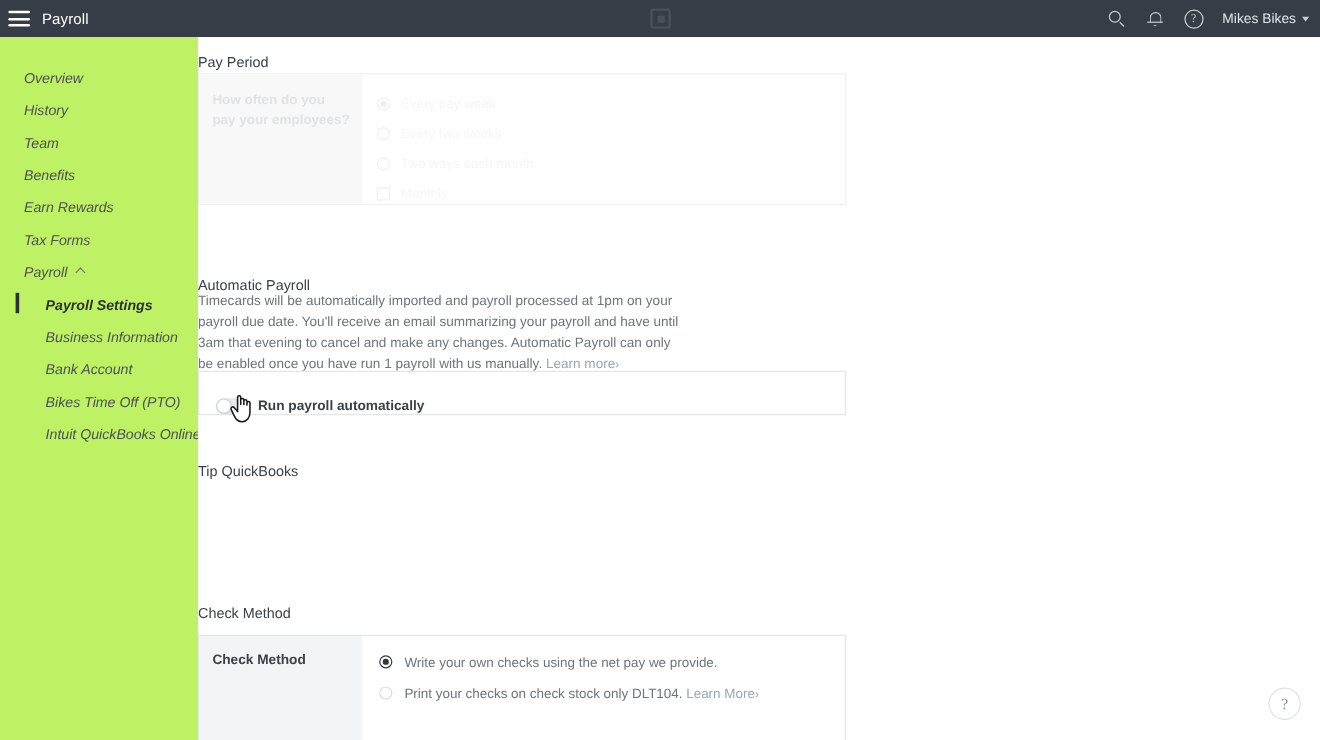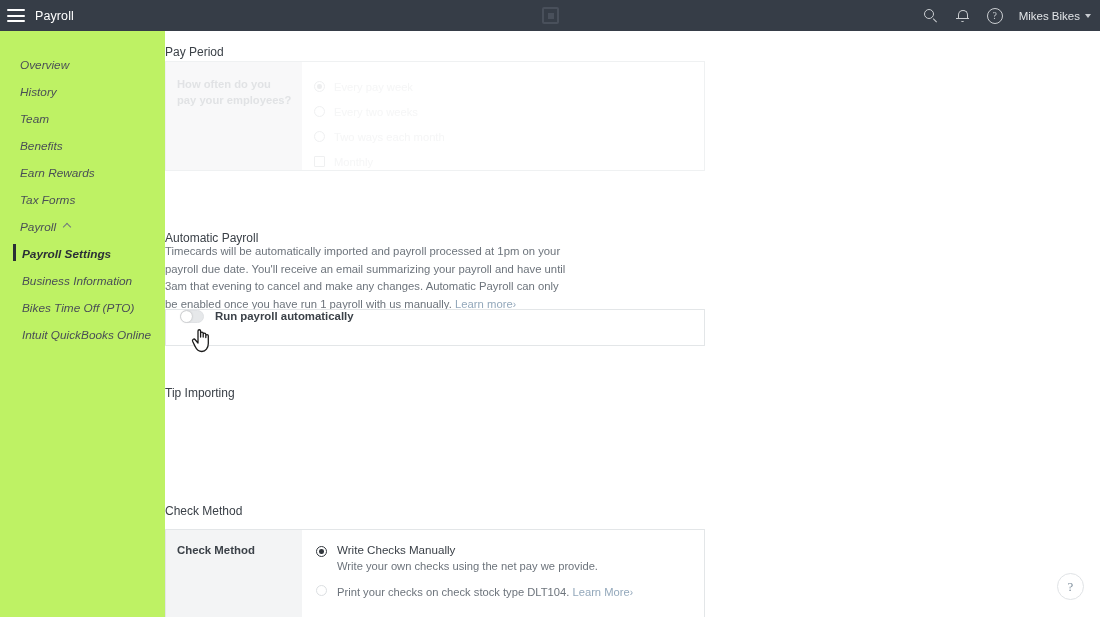--- a/index.html
+++ b/index.html
@@ -88,21 +88,21 @@
   .sidebar {
     position: absolute; top: 31px; left: 0; width: 165px; height: 586px;
     background: #bef264; padding-top: 20px; font-style: italic;
   }
   .nav-item {
     position: relative;
     font-size: 11.8px; color: #4a4f56;
     padding: 6.5px 0 6.5px 20px;
     cursor: pointer; white-space: nowrap;
   }
-  .nav-item.sub { padding-left: 22px; }
+  .nav-item.sub { padding-left: 38px; }
   .nav-item.active { font-weight: bold; color: #2b2f36; }
   .nav-item.active::before {
     content: ""; position: absolute; left: 13px; top: 4px;
     width: 2.5px; height: 17px; background: #2b2f36;
   }
   .nav-item .chev-up {
     display: inline-block; margin-left: 5px;
     width: 6px; height: 6px;
     border-left: 1.2px solid #70767e; border-top: 1.2px solid #70767e;
     transform: rotate(45deg); vertical-align: 1px;
@@ -150,21 +150,21 @@
   #auto-title { position: absolute; left: 0; top: 172px; margin-top: 28px; }
   #auto-desc {
     position: absolute; left: 0; top: 212px; width: 408px;
     font-size: 11.3px; line-height: 17.5px; color: #6d747c;
   }
   .lnk { color: #93a8bb; text-decoration: none; cursor: pointer; }
   .lnk .arr { font-size: 10px; }
 
   #auto-card {
     position: absolute; left: 0; top: 278px; width: 540px; height: 37px;
-    display: flex; align-items: flex-start; padding-left: 14px;
+    display: flex; align-items: flex-end; padding-left: 14px;
   }
   .toggle {
     width: 24px; height: 13px; border-radius: 7px;
     background: #e6e8ea; position: relative; flex: none; cursor: pointer;
     border: 1px solid #e0e2e5;
   }
   .toggle .knob {
     position: absolute; left: 0px; top: 0px;
     width: 11px; height: 11px; border-radius: 50%; background: #ffffff;
     box-shadow: 0 0 2px rgba(0,0,0,.30);
@@ -277,20 +277,23 @@
   </div>
   <div class="nav-item">
     <span>Payroll</span>
     <span class="chev-up"></span>
   </div>
   <div class="nav-item sub active">
     <span>Payroll Settings</span>
   </div>
   <div class="nav-item sub">
     <span>Business Information</span>
+  </div>
+  <div class="nav-item sub">
+    <span>Bank Account</span>
   </div>
   <div class="nav-item sub">
     <span>Bikes Time Off (PTO)</span>
   </div>
   <div class="nav-item sub">
     <span>Intuit QuickBooks Online</span>
   </div>
 </nav>
 
 <main class="main">
@@ -339,44 +342,43 @@
 
   <svg id="hand-cursor" viewBox="0 0 26 32">
     <path d="M8 22 L8 10 C8 8.3 10.6 8.3 10.6 10 L10.6 16 L10.6 12.4
              C10.6 10.7 13.2 10.7 13.2 12.4 L13.2 16 L13.2 13.4
              C13.2 11.7 15.8 11.7 15.8 13.4 L15.8 16.6 L15.8 14.8
              C15.8 13.2 18.3 13.2 18.3 14.8 L18.3 22.5
              C18.3 27 15.6 30.5 11.9 30.5 C8.4 30.5 6.4 28.4 5.2 25.6
              L2.6 20.2 C1.9 18.6 4.2 17.2 5.2 18.8 L8 22 Z" fill="#ffffff" stroke="#1b1b1b" stroke-width="1.3" stroke-linejoin="round"></path>
   </svg>
 
-  <h2 class="section-title" id="tip-title">Tip Importing</h2>
+  <h2 class="section-title" id="tip-title">Tip QuickBooks</h2>
 
 
   <h2 class="section-title" id="check-title">Check Method</h2>
 
   <div class="card" id="check-card">
     <div class="cm-left">
       <div class="cm-left-label">Check Method</div>
     </div>
     <div class="cm-right">
 
       <div class="cm-opt">
         <span class="cm-radio sel"></span>
         <div>
-          <div class="cm-head">Write Checks Manually</div>
           <div class="cm-sub">Write your own checks using the net pay we provide.</div>
         </div>
       </div>
 
       <div class="cm-opt">
         <span class="cm-radio off"></span>
         <div>
           <div class="cm-sub">
-            <span>Print your checks on check stock type DLT104.</span>
+            <span>Print your checks on check stock only DLT104.</span>
             <a class="lnk">
               <span>Learn More</span><span class="arr">›</span>
             </a>
           </div>
         </div>
       </div>
 
     </div>
   </div>
 

